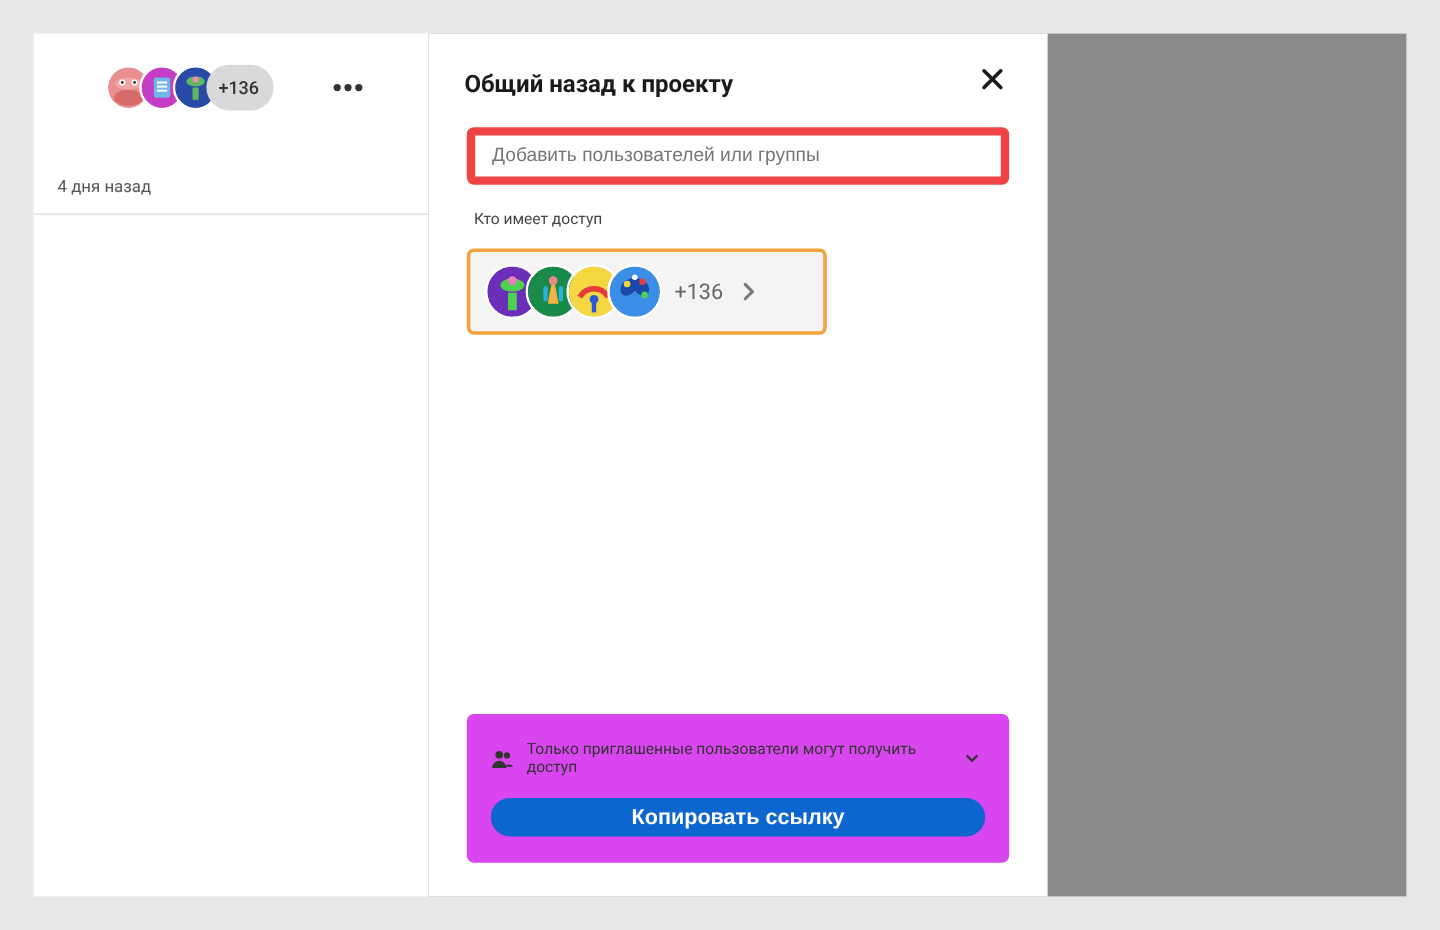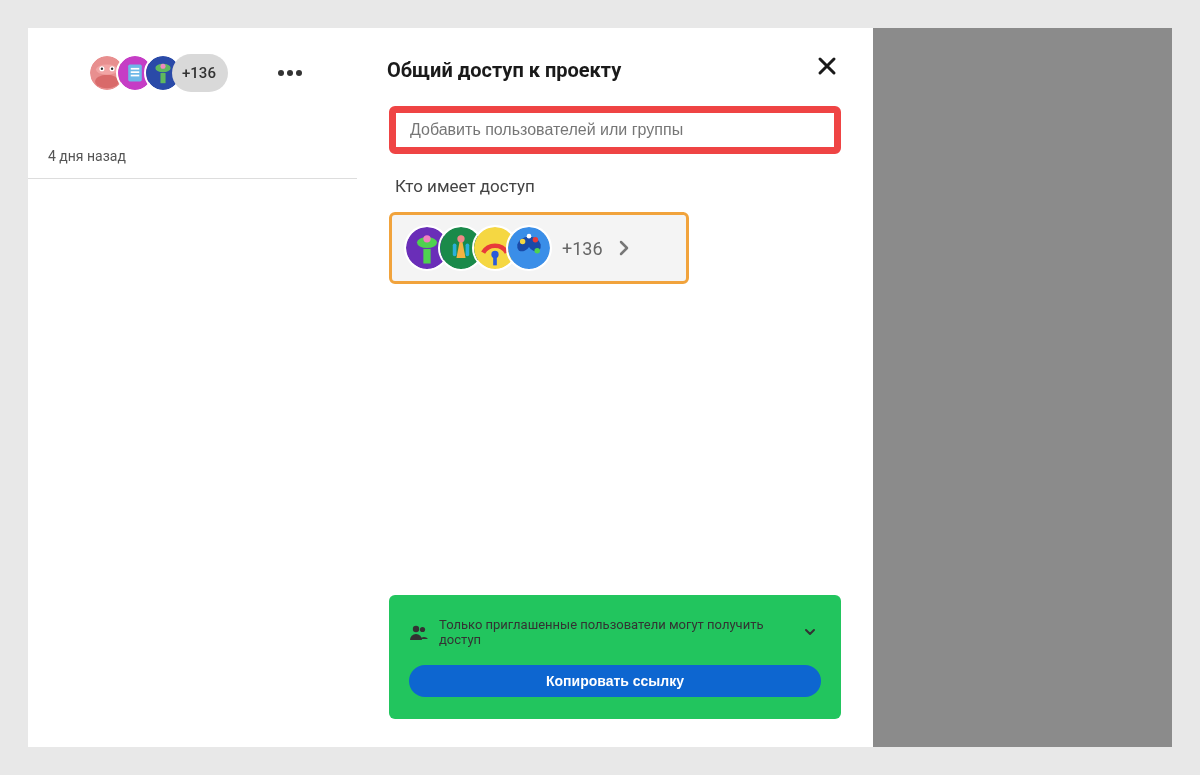--- a/index.html
+++ b/index.html
@@ -124,21 +124,21 @@
       border-radius: 6px;
       padding: 0 14px;
       font-size: 16px;
       color: #333;
       outline: none;
     }
     .add-input::placeholder { color: #767676; }
     .section-label {
       margin-top: 22px;
       margin-left: 6px;
-      font-size: 17px;
+      font-size: 13px;
       color: #444;
     }
     .access-row {
       margin-top: 16px;
       border: 3px solid #f1a33c;
       border-radius: 6px;
       background: #f4f4f4;
       padding: 10px 12px;
       display: flex;
       align-items: center;
@@ -167,21 +167,21 @@
       color: #666;
       font-weight: 400;
     }
     .access-chevron {
       margin-left: 12px;
       display: flex;
       align-items: center;
     }
     .modal-footer {
       margin: 0 32px 28px 32px;
-      background: #22c55e;
+      background: #d946ef;
       border-radius: 6px;
       padding: 22px 20px 22px 20px;
     }
     .footer-top {
       display: flex;
       align-items: center;
       gap: 10px;
       padding: 0 4px 18px 0;
       cursor: pointer;
     }
@@ -190,21 +190,21 @@
       font-size: 13px;
       color: #333;
     }
     .copy-link-btn {
       width: 100%;
       height: 32px;
       background: #0d66d0;
       color: #fff;
       border: none;
       border-radius: 16px;
-      font-size: 14px;
+      font-size: 18px;
       font-weight: 600;
       cursor: pointer;
     }
   </style>
 </head>
 <body>
 
 <div class="background-page">
   <div class="bg-header">
     <div class="bg-avatar-stack">
@@ -244,21 +244,21 @@
         <span></span>
     </div>
   </div>
   <div class="bg-dateline">4 дня назад</div>
 </div>
 
 <div class="overlay-dark"></div>
 
 <div class="modal">
   <div class="modal-header">
-    <div class="modal-title">Общий доступ к проекту</div>
+    <div class="modal-title">Общий назад к проекту</div>
     <div class="close-btn">
       <svg viewBox="0 0 24 24">
         <path d="M5 5 L19 19 M19 5 L5 19" stroke="#1a1a1a" stroke-width="3" stroke-linecap="round"></path>
       </svg>
     </div>
   </div>
 
   <div class="modal-body">
     <input class="add-input" type="text" placeholder="Добавить пользователей или группы" style="">
 

